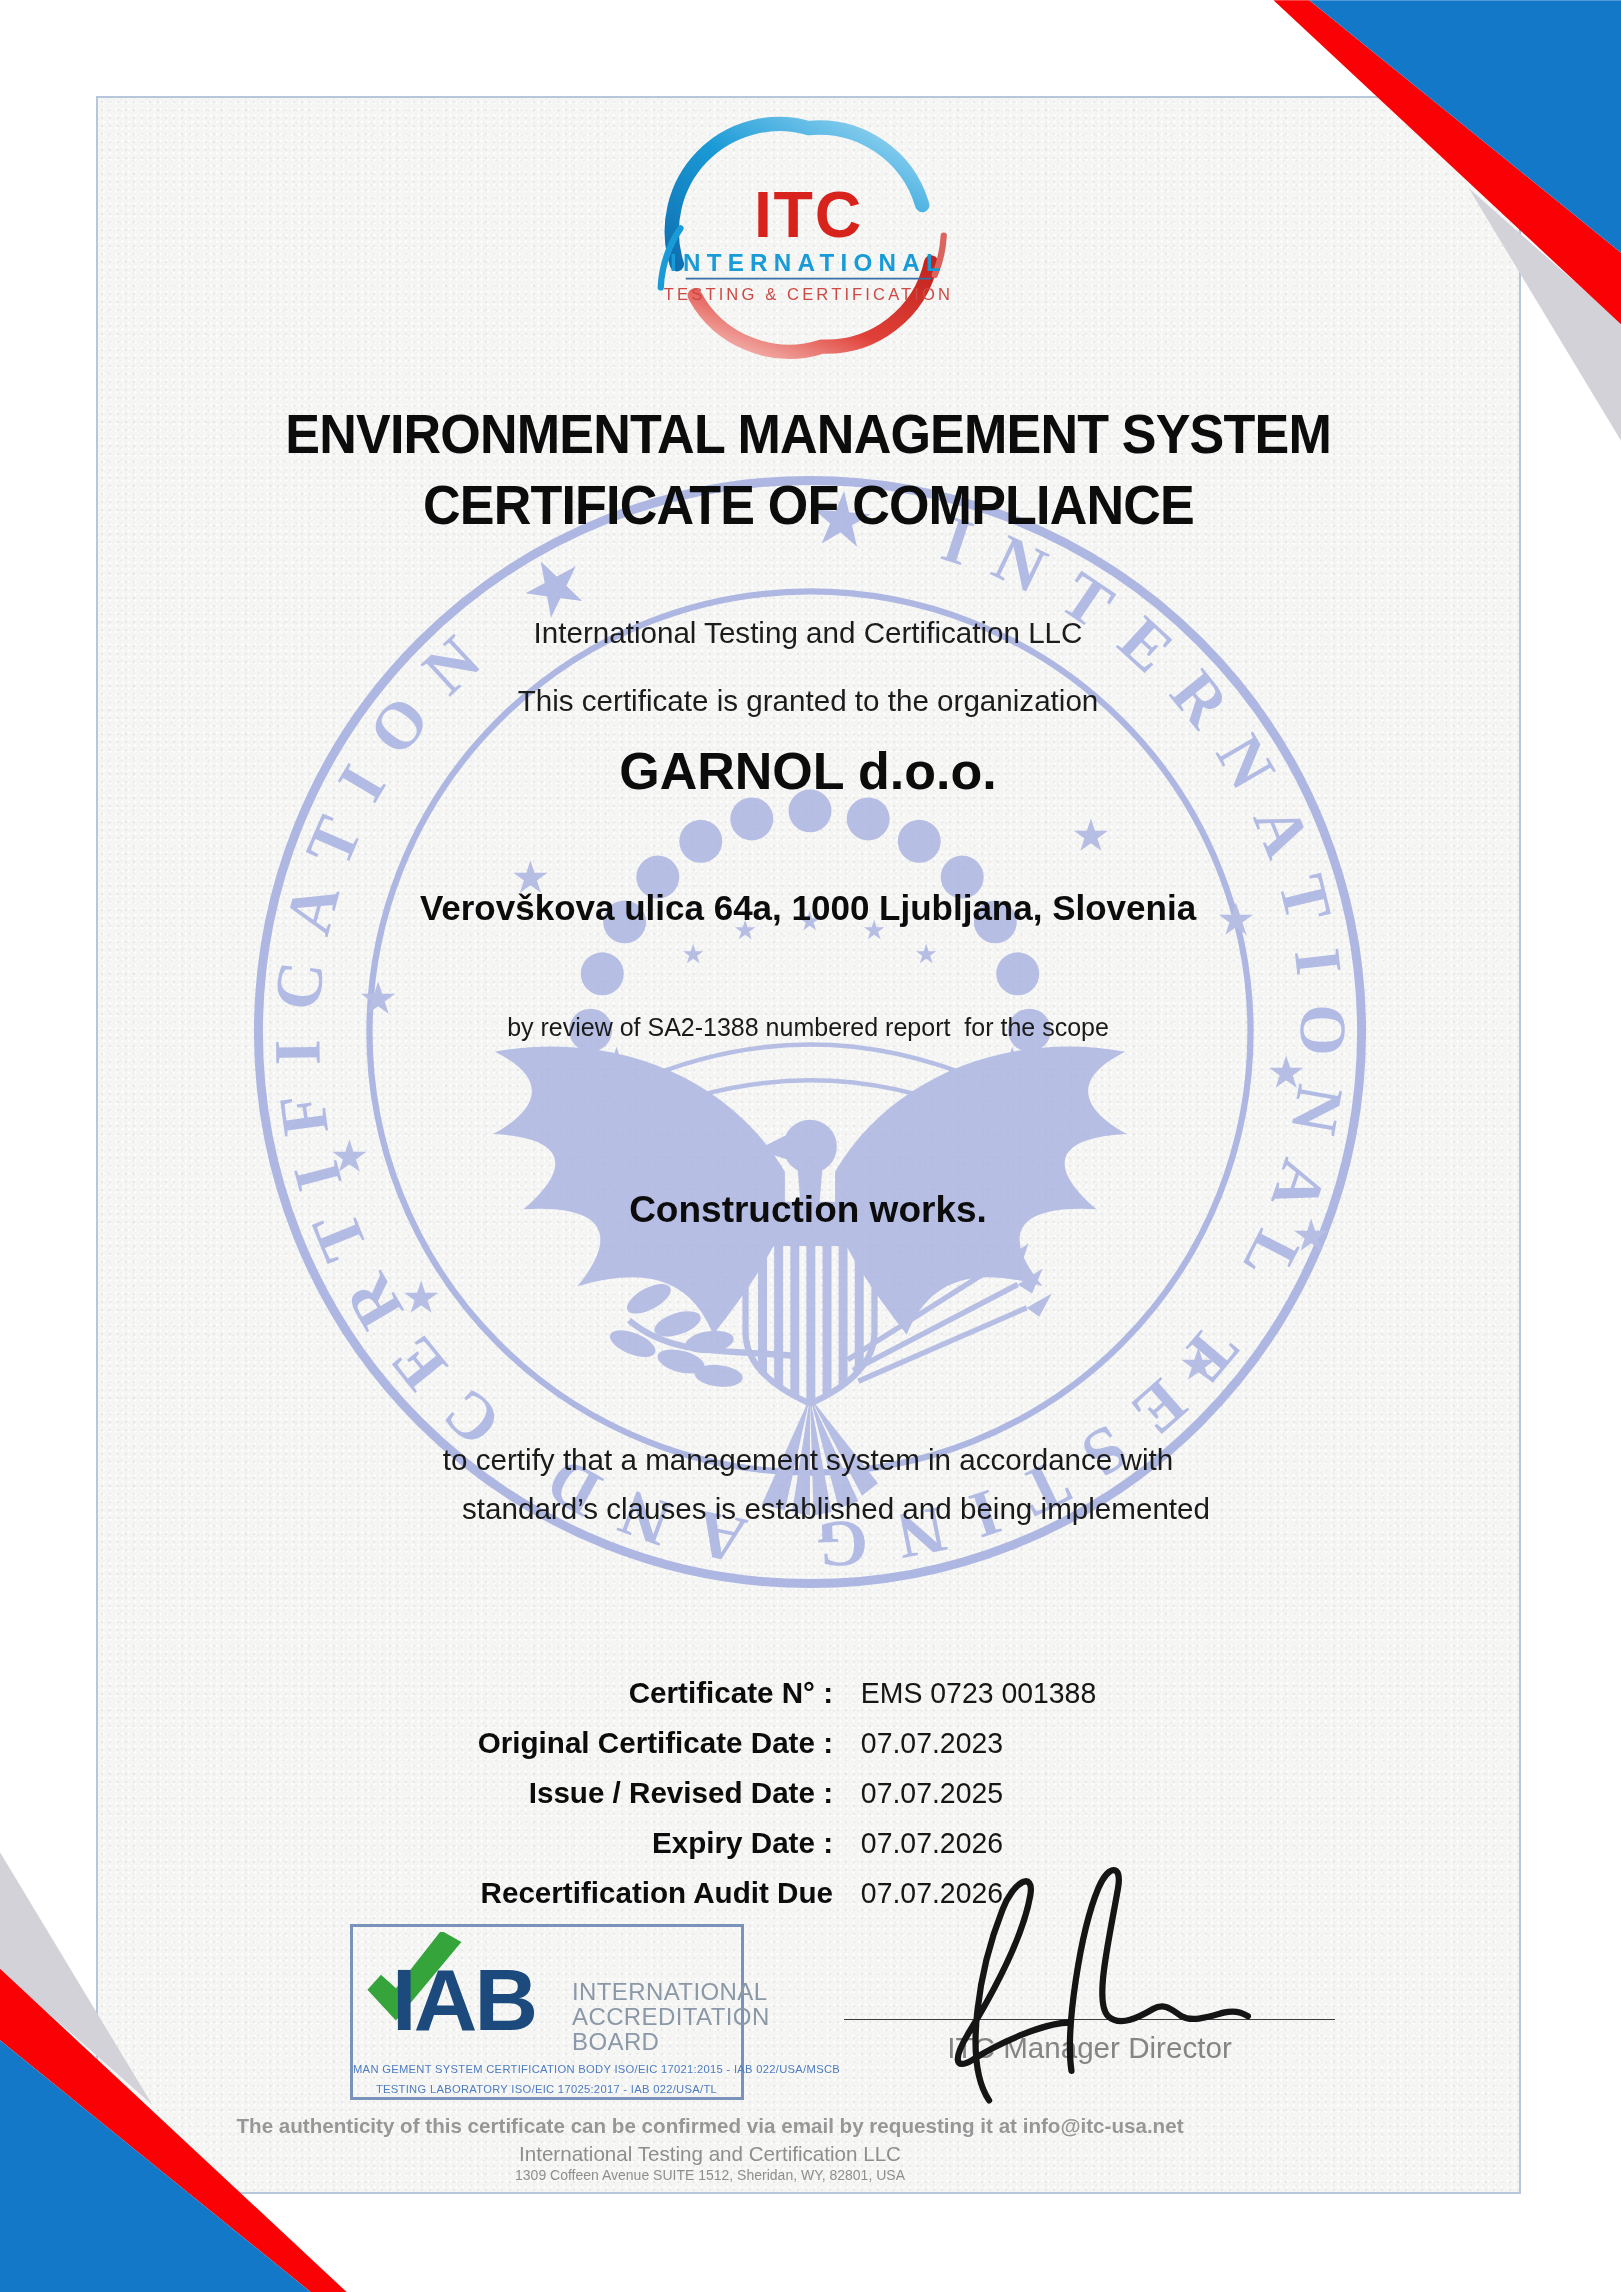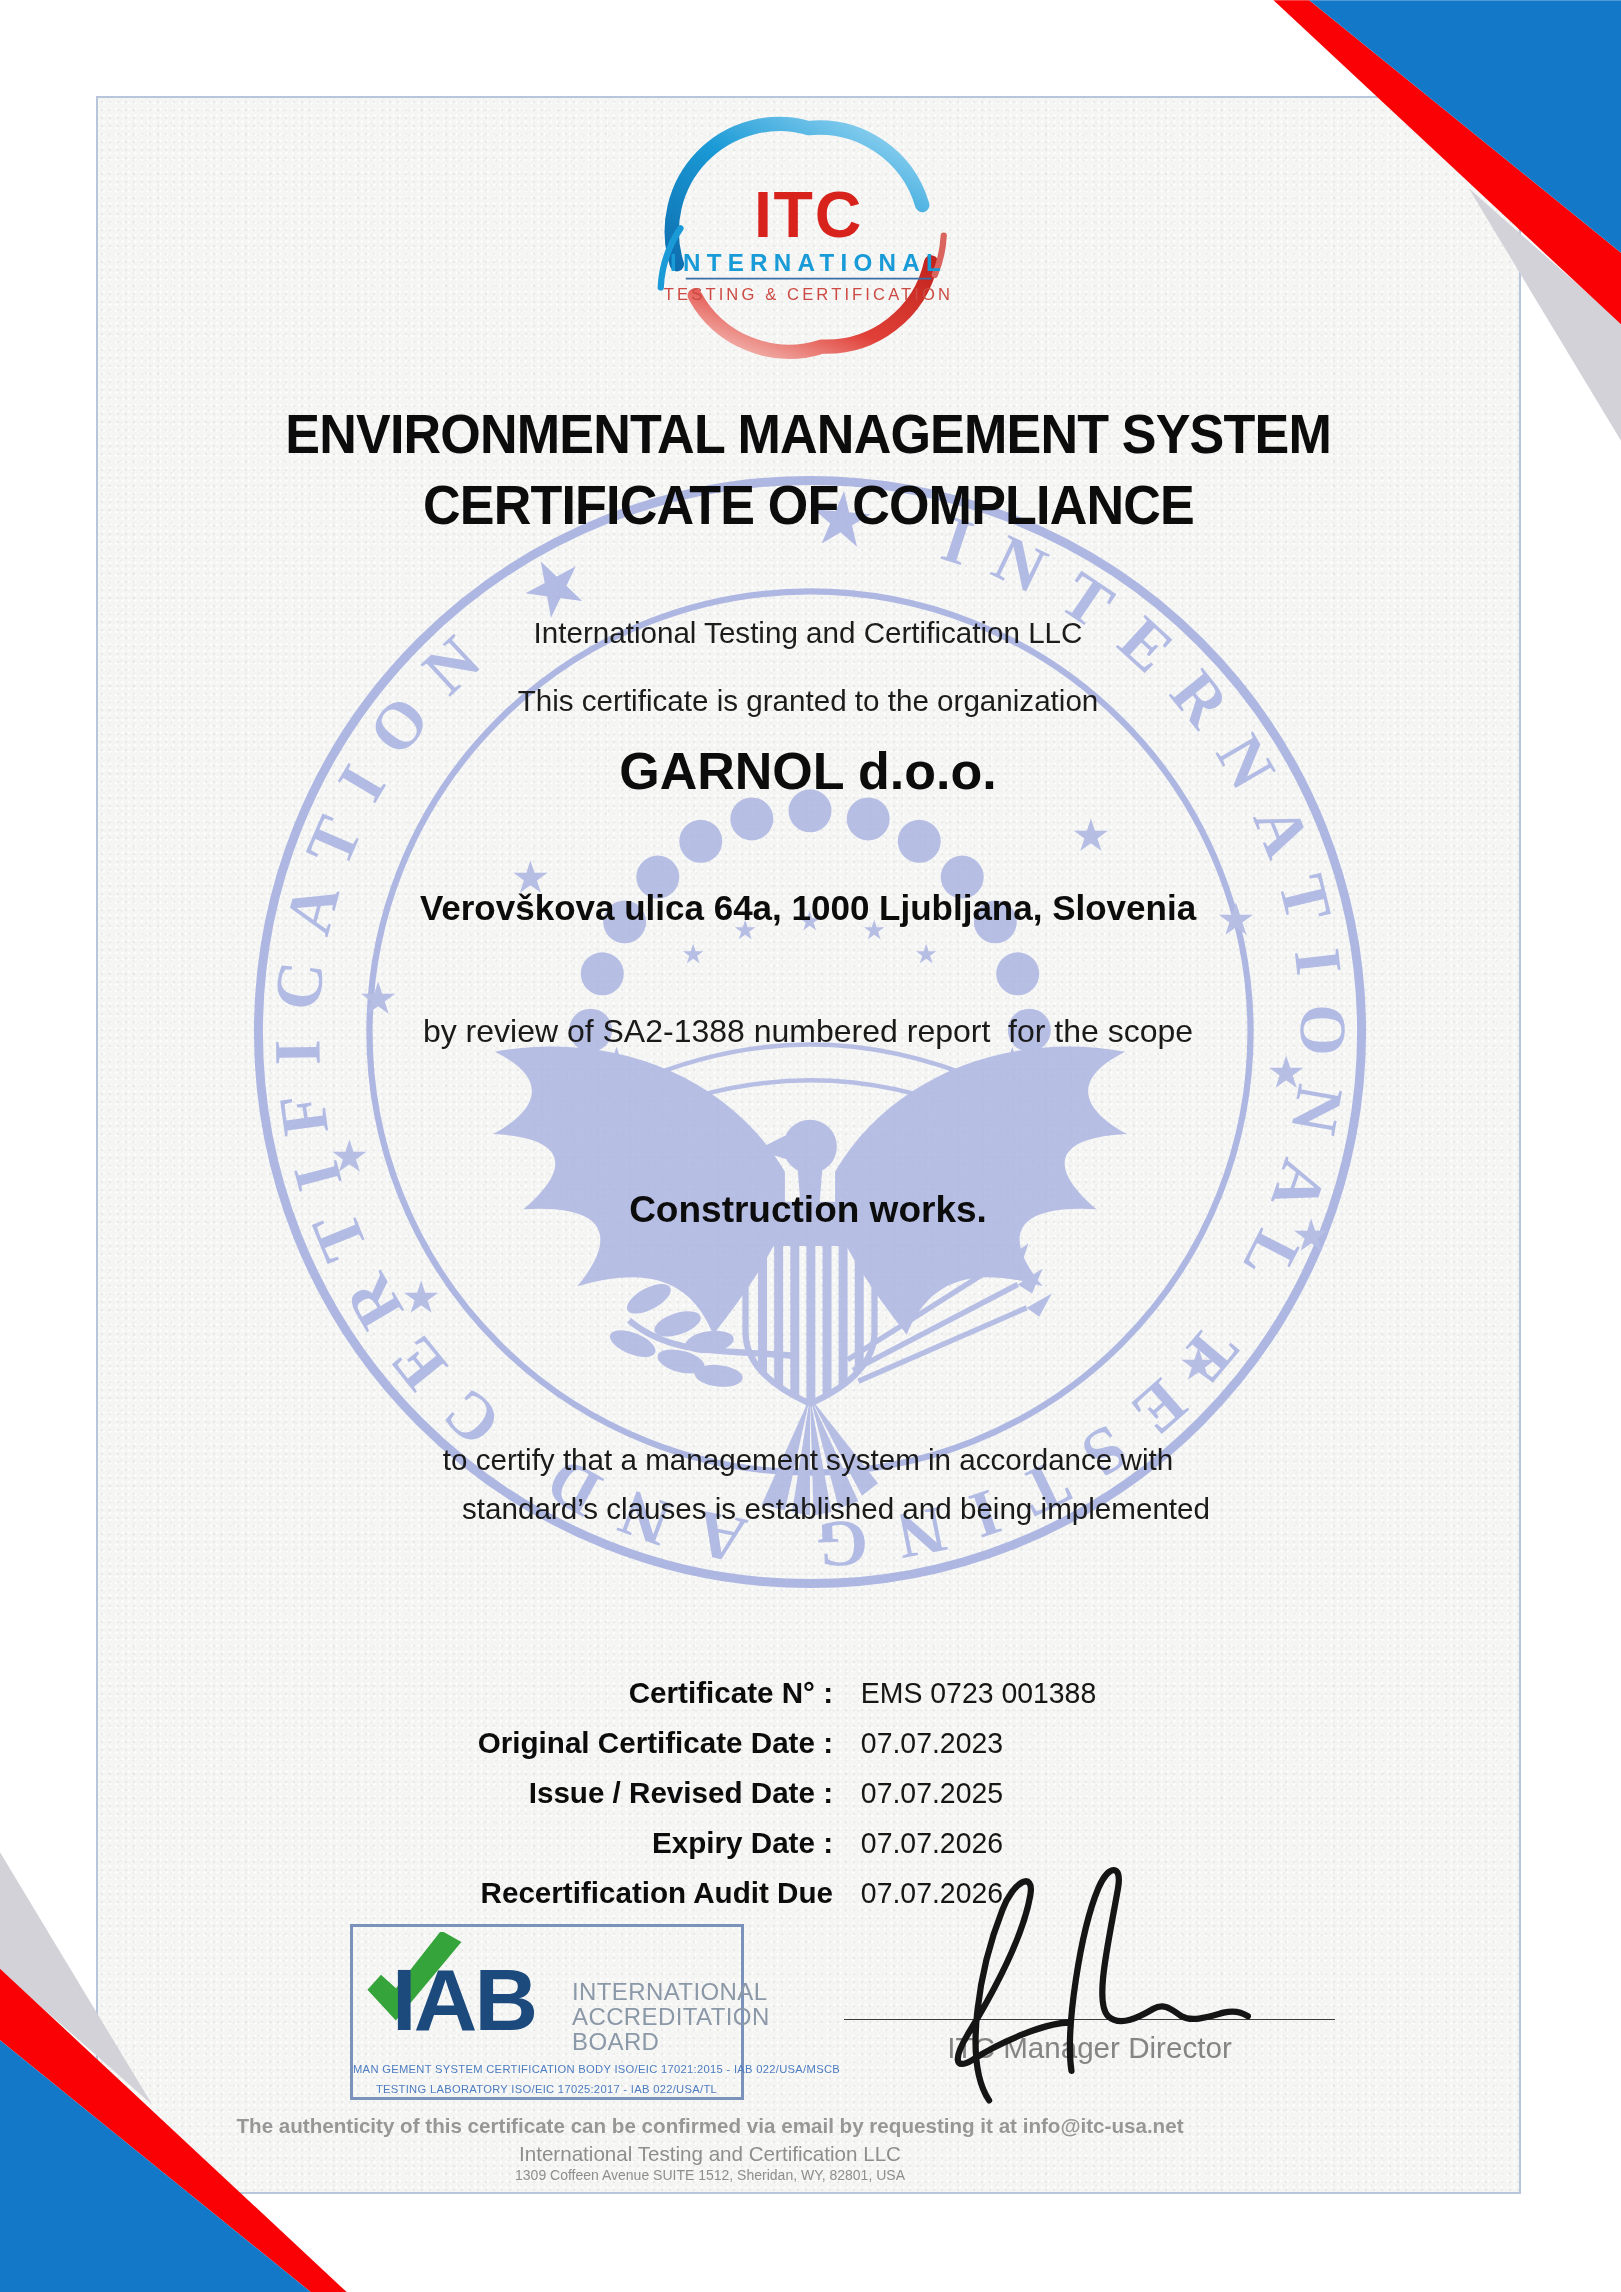--- a/index.html
+++ b/index.html
@@ -18,21 +18,21 @@
     background-size:8px 8px,12.5px 12.5px,6.3px 6.3px;
     background-position:0 0,4.5px 6.3px,2.7px 1.8px;
   }
   .abs{position:absolute;}
   .ctr{left:0;width:1420px;text-align:center;}
   .condensed{display:inline-block;transform:scaleX(0.93);transform-origin:center;white-space:pre;}
   .title-line{font-weight:700;font-size:56px;letter-spacing:-0.9px;color:#0c0c0c;}
   .intro-line{font-size:29.6px;color:#1c1c1c;}
   .org-name{font-weight:700;font-size:52px;color:#0c0c0c;}
   .org-address{font-weight:700;font-size:35px;color:#0c0c0c;}
-  .scope-line{font-size:32px;color:#1a1a1a;white-space:pre;}
+  .scope-line{font-size:25px;color:#1a1a1a;white-space:pre;}
   .scope-value{font-weight:700;font-size:37px;color:#0c0c0c;}
   .attest-line{font-size:29.6px;color:#1a1a1a;}
   .standard{font-weight:700;font-size:56px;color:#0c0c0c;}
   .details{position:absolute;left:215px;top:1668px;width:1012px;z-index:3;}
   .drow{display:flex;height:50px;align-items:center;font-size:29.6px;}
   .dlabel{flex:0 0 618px;text-align:right;font-weight:700;color:#0c0c0c;}
   .dvalue{padding-left:29px;color:#161616;display:inline-block;transform:scaleX(0.96);transform-origin:left center;}
   .iab-box{
     position:absolute;left:350px;top:1924px;width:394px;height:176px;
     border:3.6px solid #7b93bb;box-sizing:border-box;z-index:3;background:transparent;

